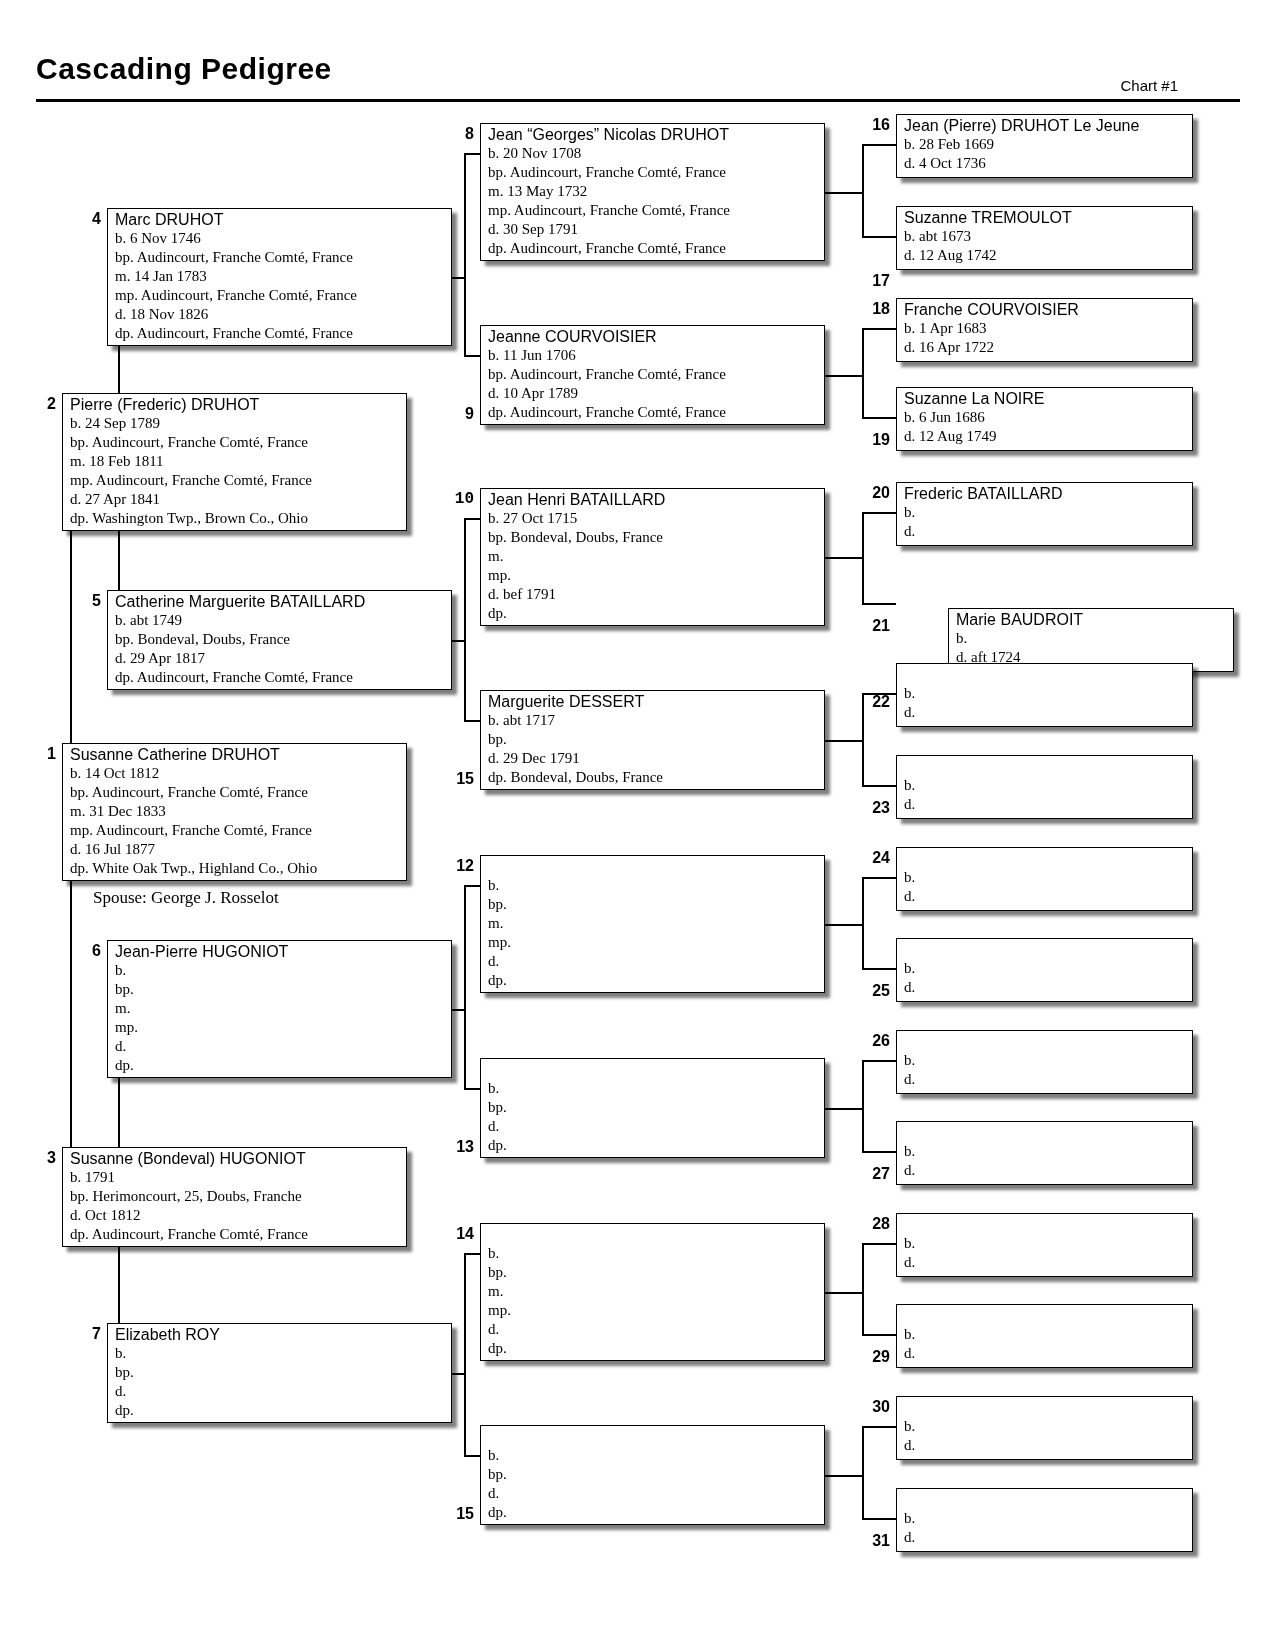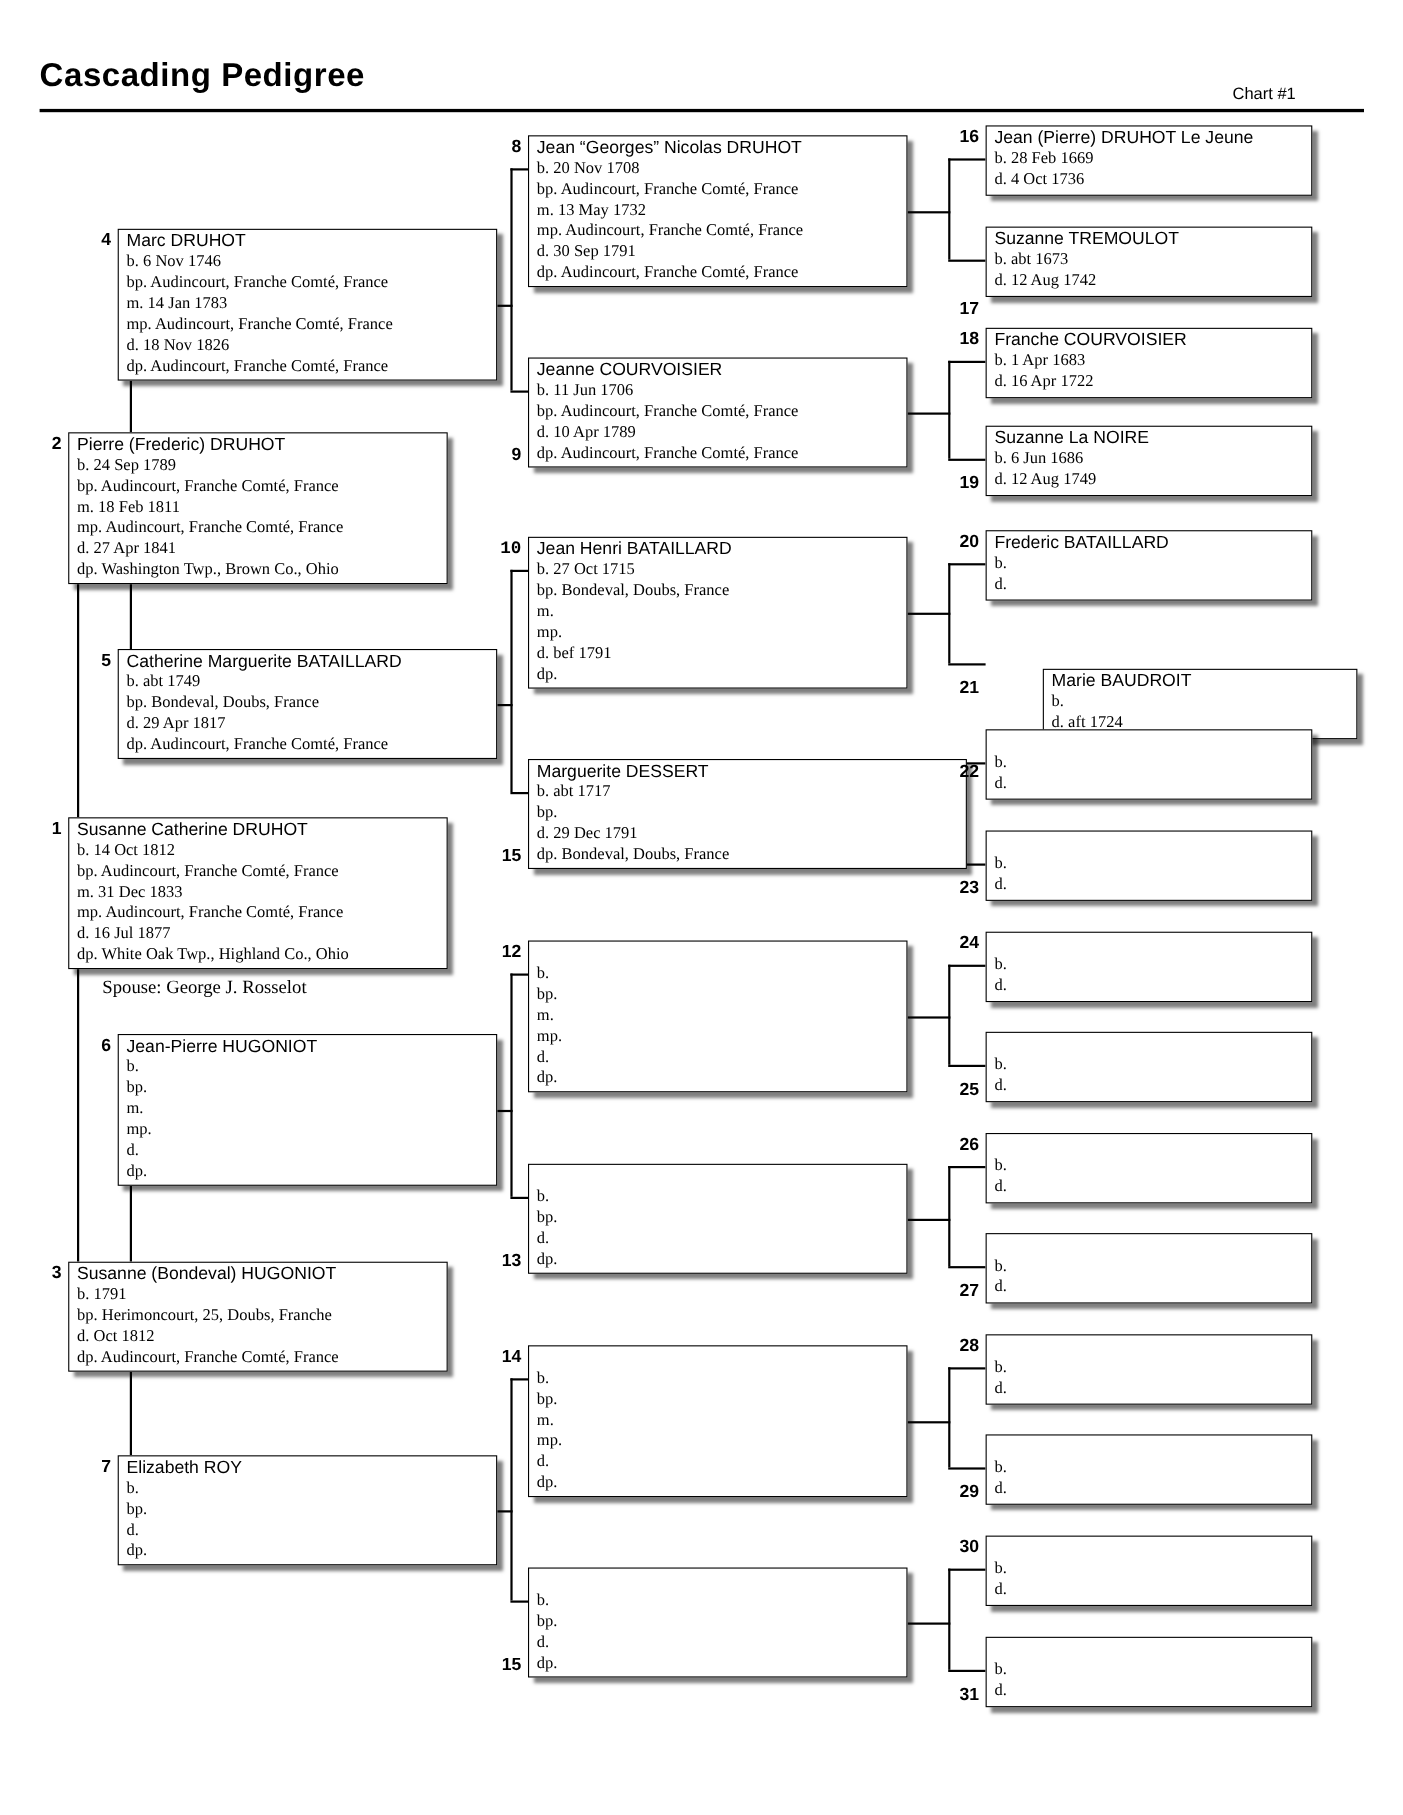--- a/index.html
+++ b/index.html
@@ -171,21 +171,21 @@
       <div class="pbox" style="left: 480px; top: 488px; width: 345px; height: 138px;">
         <div class="pname">Jean Henri BATAILLARD</div>
         <div class="pline">b. 27 Oct 1715</div>
         <div class="pline">bp. Bondeval, Doubs, France</div>
         <div class="pline">m.</div>
         <div class="pline">mp.</div>
         <div class="pline">d. bef 1791</div>
         <div class="pline">dp.</div>
       </div>
       <div class="pnum" style="left: 446px; top: 490px; font-family: Liberation Mono, monospace;">10</div>
-      <div class="pbox" style="left: 480px; top: 690px; width: 399px; height: 100px;">
+      <div class="pbox" style="left: 480px; top: 690px; width: 345px; height: 100px;">
         <div class="pname">Marguerite DESSERT</div>
         <div class="pline">b. abt 1717</div>
         <div class="pline">bp.</div>
         <div class="pline">d. 29 Dec 1791</div>
         <div class="pline">dp. Bondeval, Doubs, France</div>
       </div>
       <div class="pnum" style="left: 446px; top: 769px;">15</div>
       <div class="pbox" style="left: 480px; top: 855px; width: 345px; height: 138px;">
         <div class="pname"></div>
         <div class="pline">b.</div>

